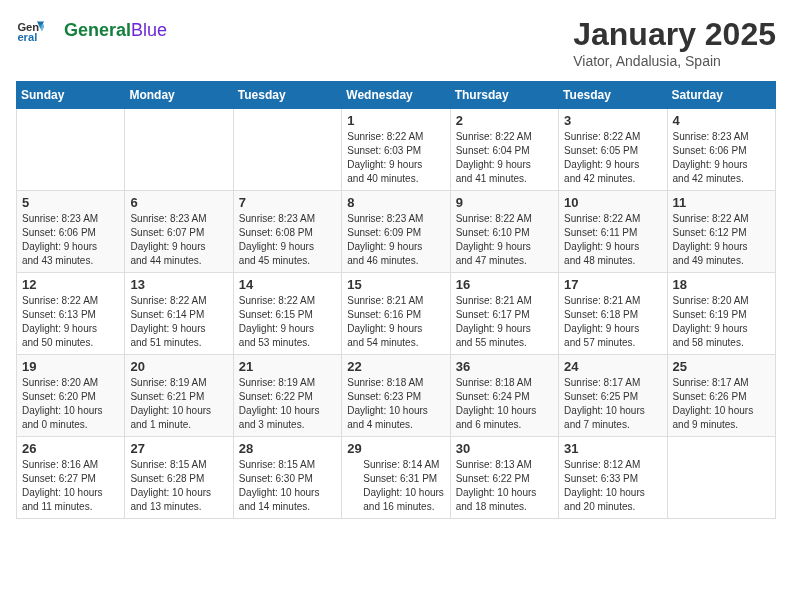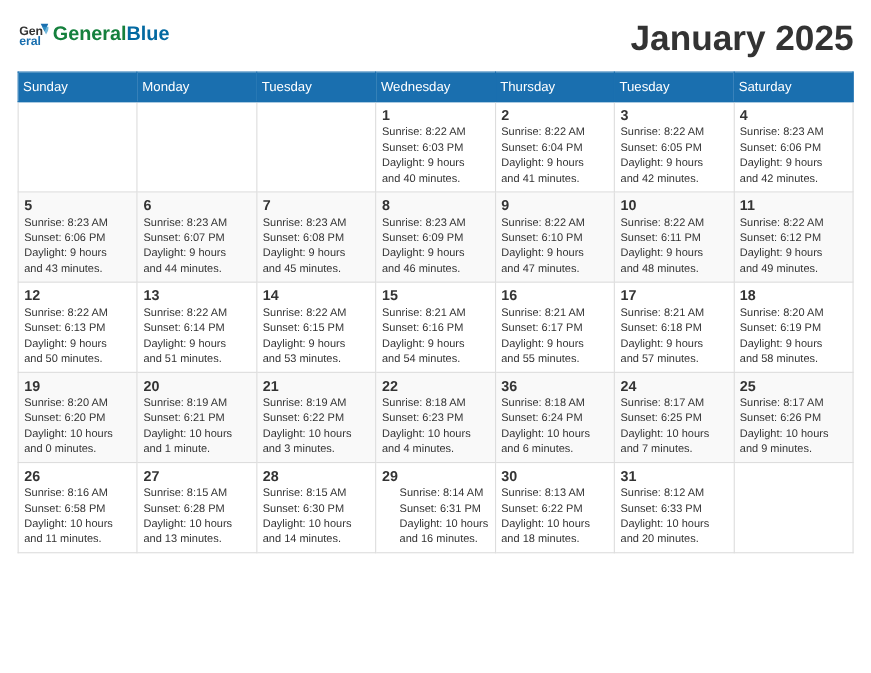--- a/index.html
+++ b/index.html
@@ -12,21 +12,21 @@
     }
     .header {
       display: flex;
       justify-content: space-between;
       align-items: flex-start;
       margin-bottom: 12px;
     }
     .logo {
       display: flex;
       align-items: center;
-      gap: 4px;
+      gap: 20px;
     }
     .logo-icon {
       width: 28px;
       height: 28px;
     }
     .title-block {
     }
     .title-month {
       font-size: 32px;
       font-weight: bold;
@@ -38,21 +38,21 @@
     }
     .calendar {
       width: 100%;
       border-collapse: collapse;
       border: 1px solid #ccc;
     }
     .calendar th {
       background-color: #1a6faf;
       color: #fff;
       font-size: 12px;
-      font-weight: normal;
+      font-weight: bold;
       padding: 6px 4px;
       text-align: left;
       border: 1px solid #1a6faf;
     }
     .calendar td {
       vertical-align: top;
       border: 1px solid #ddd;
       padding: 4px 5px;
       width: calc(100% / 7);
       min-height: 80px;
@@ -84,26 +84,27 @@
 <div class="header">
   <div class="logo">
     <svg class="logo-icon" viewBox="0 0 40 40" xmlns="http://www.w3.org/2000/svg">
       <text x="2" y="22" font-size="16" font-weight="bold" fill="#333">Gen</text>
       <text x="2" y="36" font-size="16" font-weight="bold" fill="#1a6faf">eral</text>
       <polygon points="30,8 40,8 35,18" fill="#1a6faf"></polygon>
       <polygon points="32,12 42,12 37,22" fill="#3399cc" opacity="0.7"></polygon>
     </svg>
     <div>
       <div>
-        <span style="font-size:18px;font-weight:bold;color:#15803d;">General</span><span style="font-size:18px;font-weight:bold;color:#0369a1;">Blue</span>
+        <span style="font-size:18px;font-weight:bold;color:#15803d;">General</span><span style="font-size:18px;font-weight:normal;color:#6d28d9;">Blue</span>
       </div>
     </div>
   </div>
   <div class="title-block">
     <div class="title-month">January 2025</div>
+    <div class="title-location">Viator, Andalusia, Spain</div>
   </div>
 </div>
 
 <table class="calendar">
   <thead>
     <tr>
       <th>Sunday</th>
       <th>Monday</th>
       <th>Tuesday</th>
       <th>Wednesday</th>
@@ -296,21 +297,21 @@
           <div class="day-info" style="white-space: pre-line;">Sunrise: 8:17 AM
 Sunset: 6:26 PM
 Daylight: 10 hours
 and 9 minutes.</div>
         </td>
       </tr>
       <tr>
         <td>
           <span class="day-number">26</span>
           <div class="day-info" style="white-space: pre-line;">Sunrise: 8:16 AM
-Sunset: 6:58 PM
+Sunset: 6:27 PM
 Daylight: 10 hours
 and 11 minutes.</div>
         </td>
         <td>
           <span class="day-number">27</span>
           <div class="day-info" style="white-space: pre-line;">Sunrise: 8:15 AM
 Sunset: 6:28 PM
 Daylight: 10 hours
 and 13 minutes.</div>
         </td>

